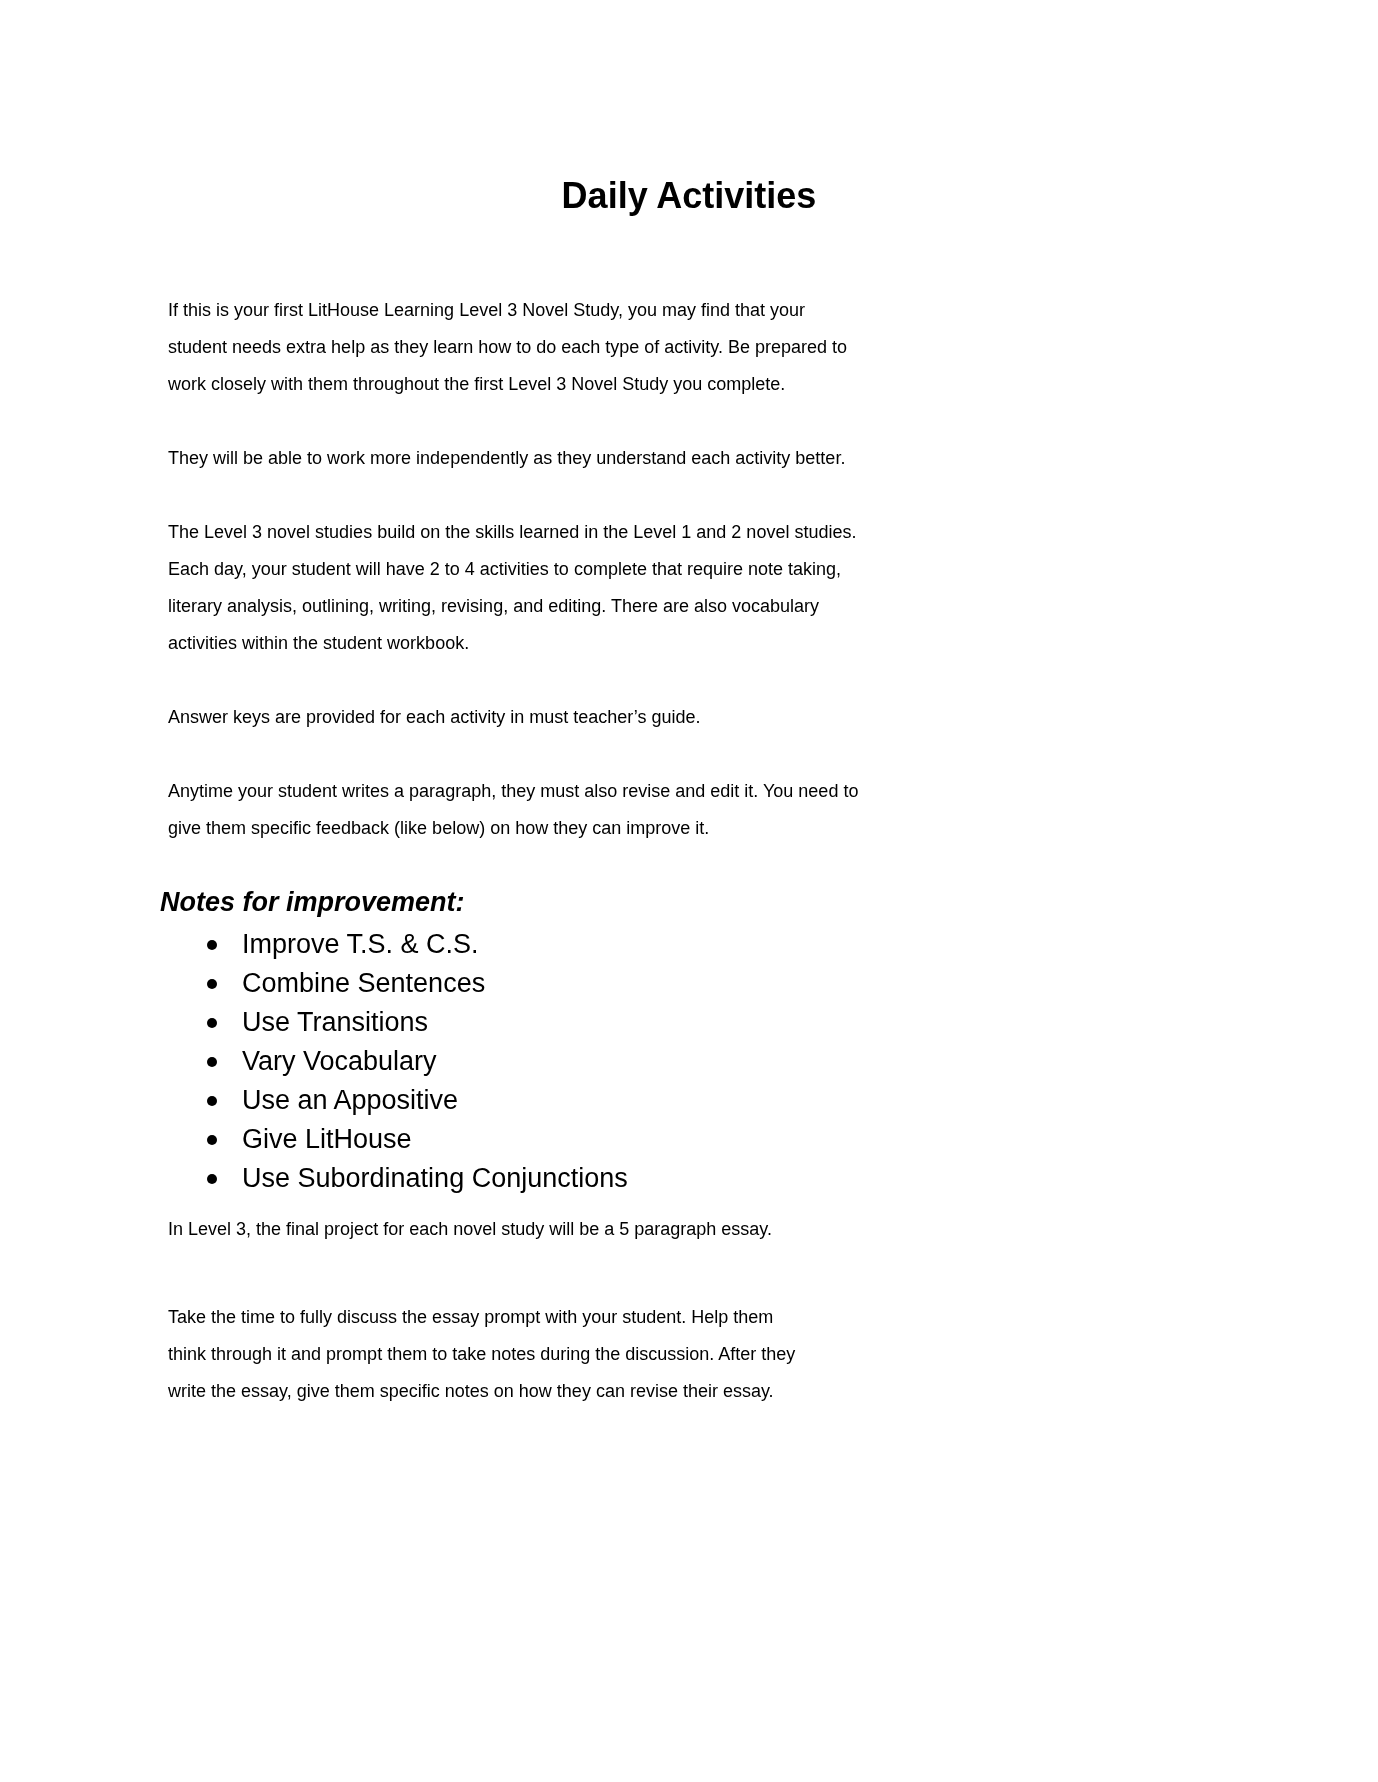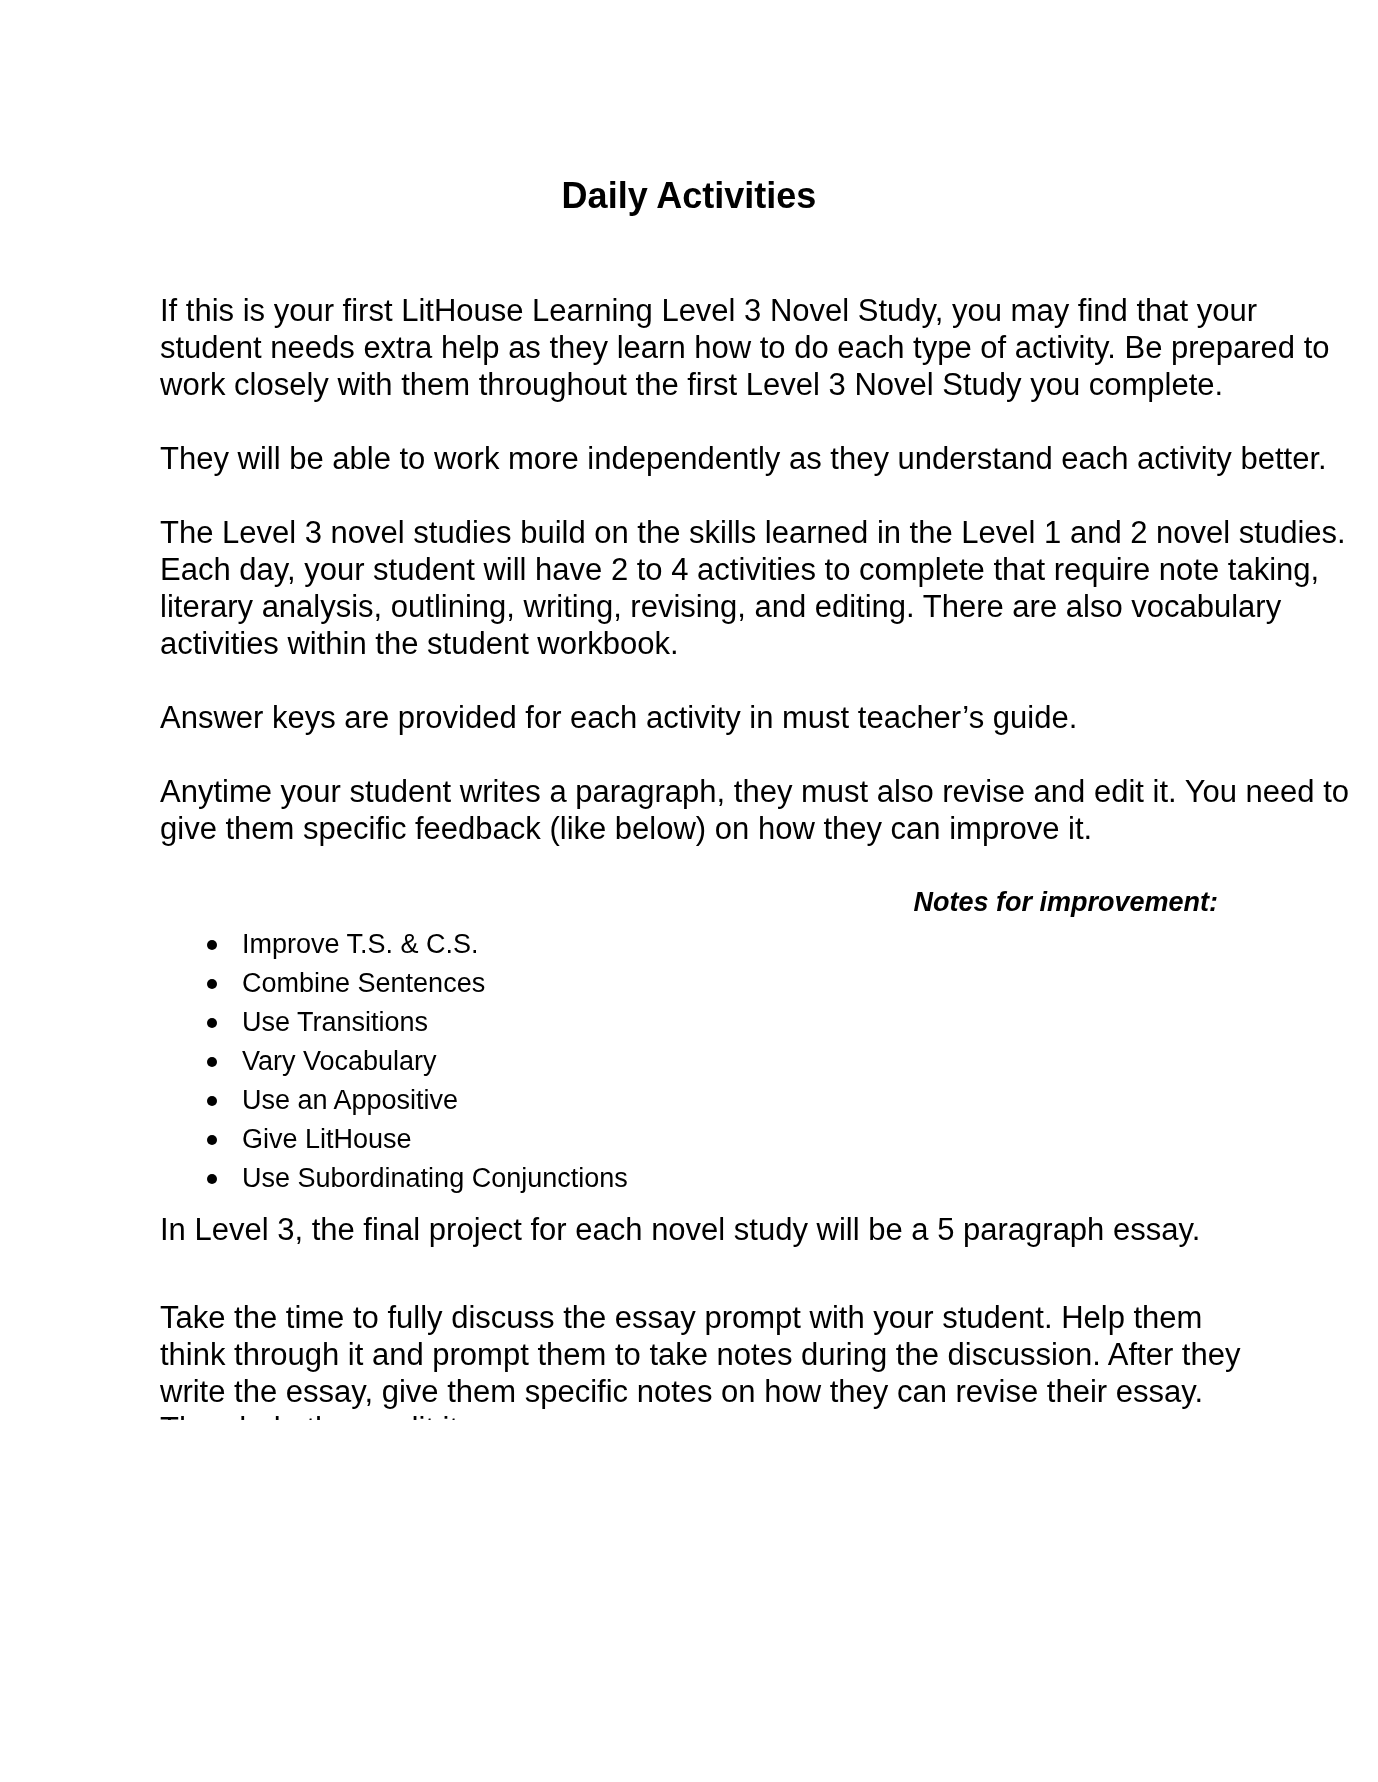--- a/index.html
+++ b/index.html
@@ -30,42 +30,41 @@
     text-align: center;
     white-space: pre;
   }
   .heading-daily {
     margin-top: 175px;
   }
   .heading-final {
     margin-top: 68px;
   }
   .para {
-    margin: 37px 0 0 0;
-    font-size: 31px;
+    margin: 37px 0 0 8px;
+    font-size: 18px;
     line-height: 37px;
     white-space: pre;
   }
   .para.after-title {
     margin-top: 75px;
   }
   .para.after-final-heading {
     margin-top: 13px;
   }
   .para.final-body {
     margin-top: 51px;
   }
   .notes-heading {
     margin: 37px 0 0 0;
     font-size: 27px;
     line-height: 37px;
     font-weight: 700;
     font-style: italic;
     white-space: pre;
-    text-align: right;
   }
   .notes-list {
     margin: 4px 0 0 0;
     padding: 0;
     list-style: none;
   }
   .notes-list li {
     position: relative;
     padding-left: 82px;
     font-size: 27px;

